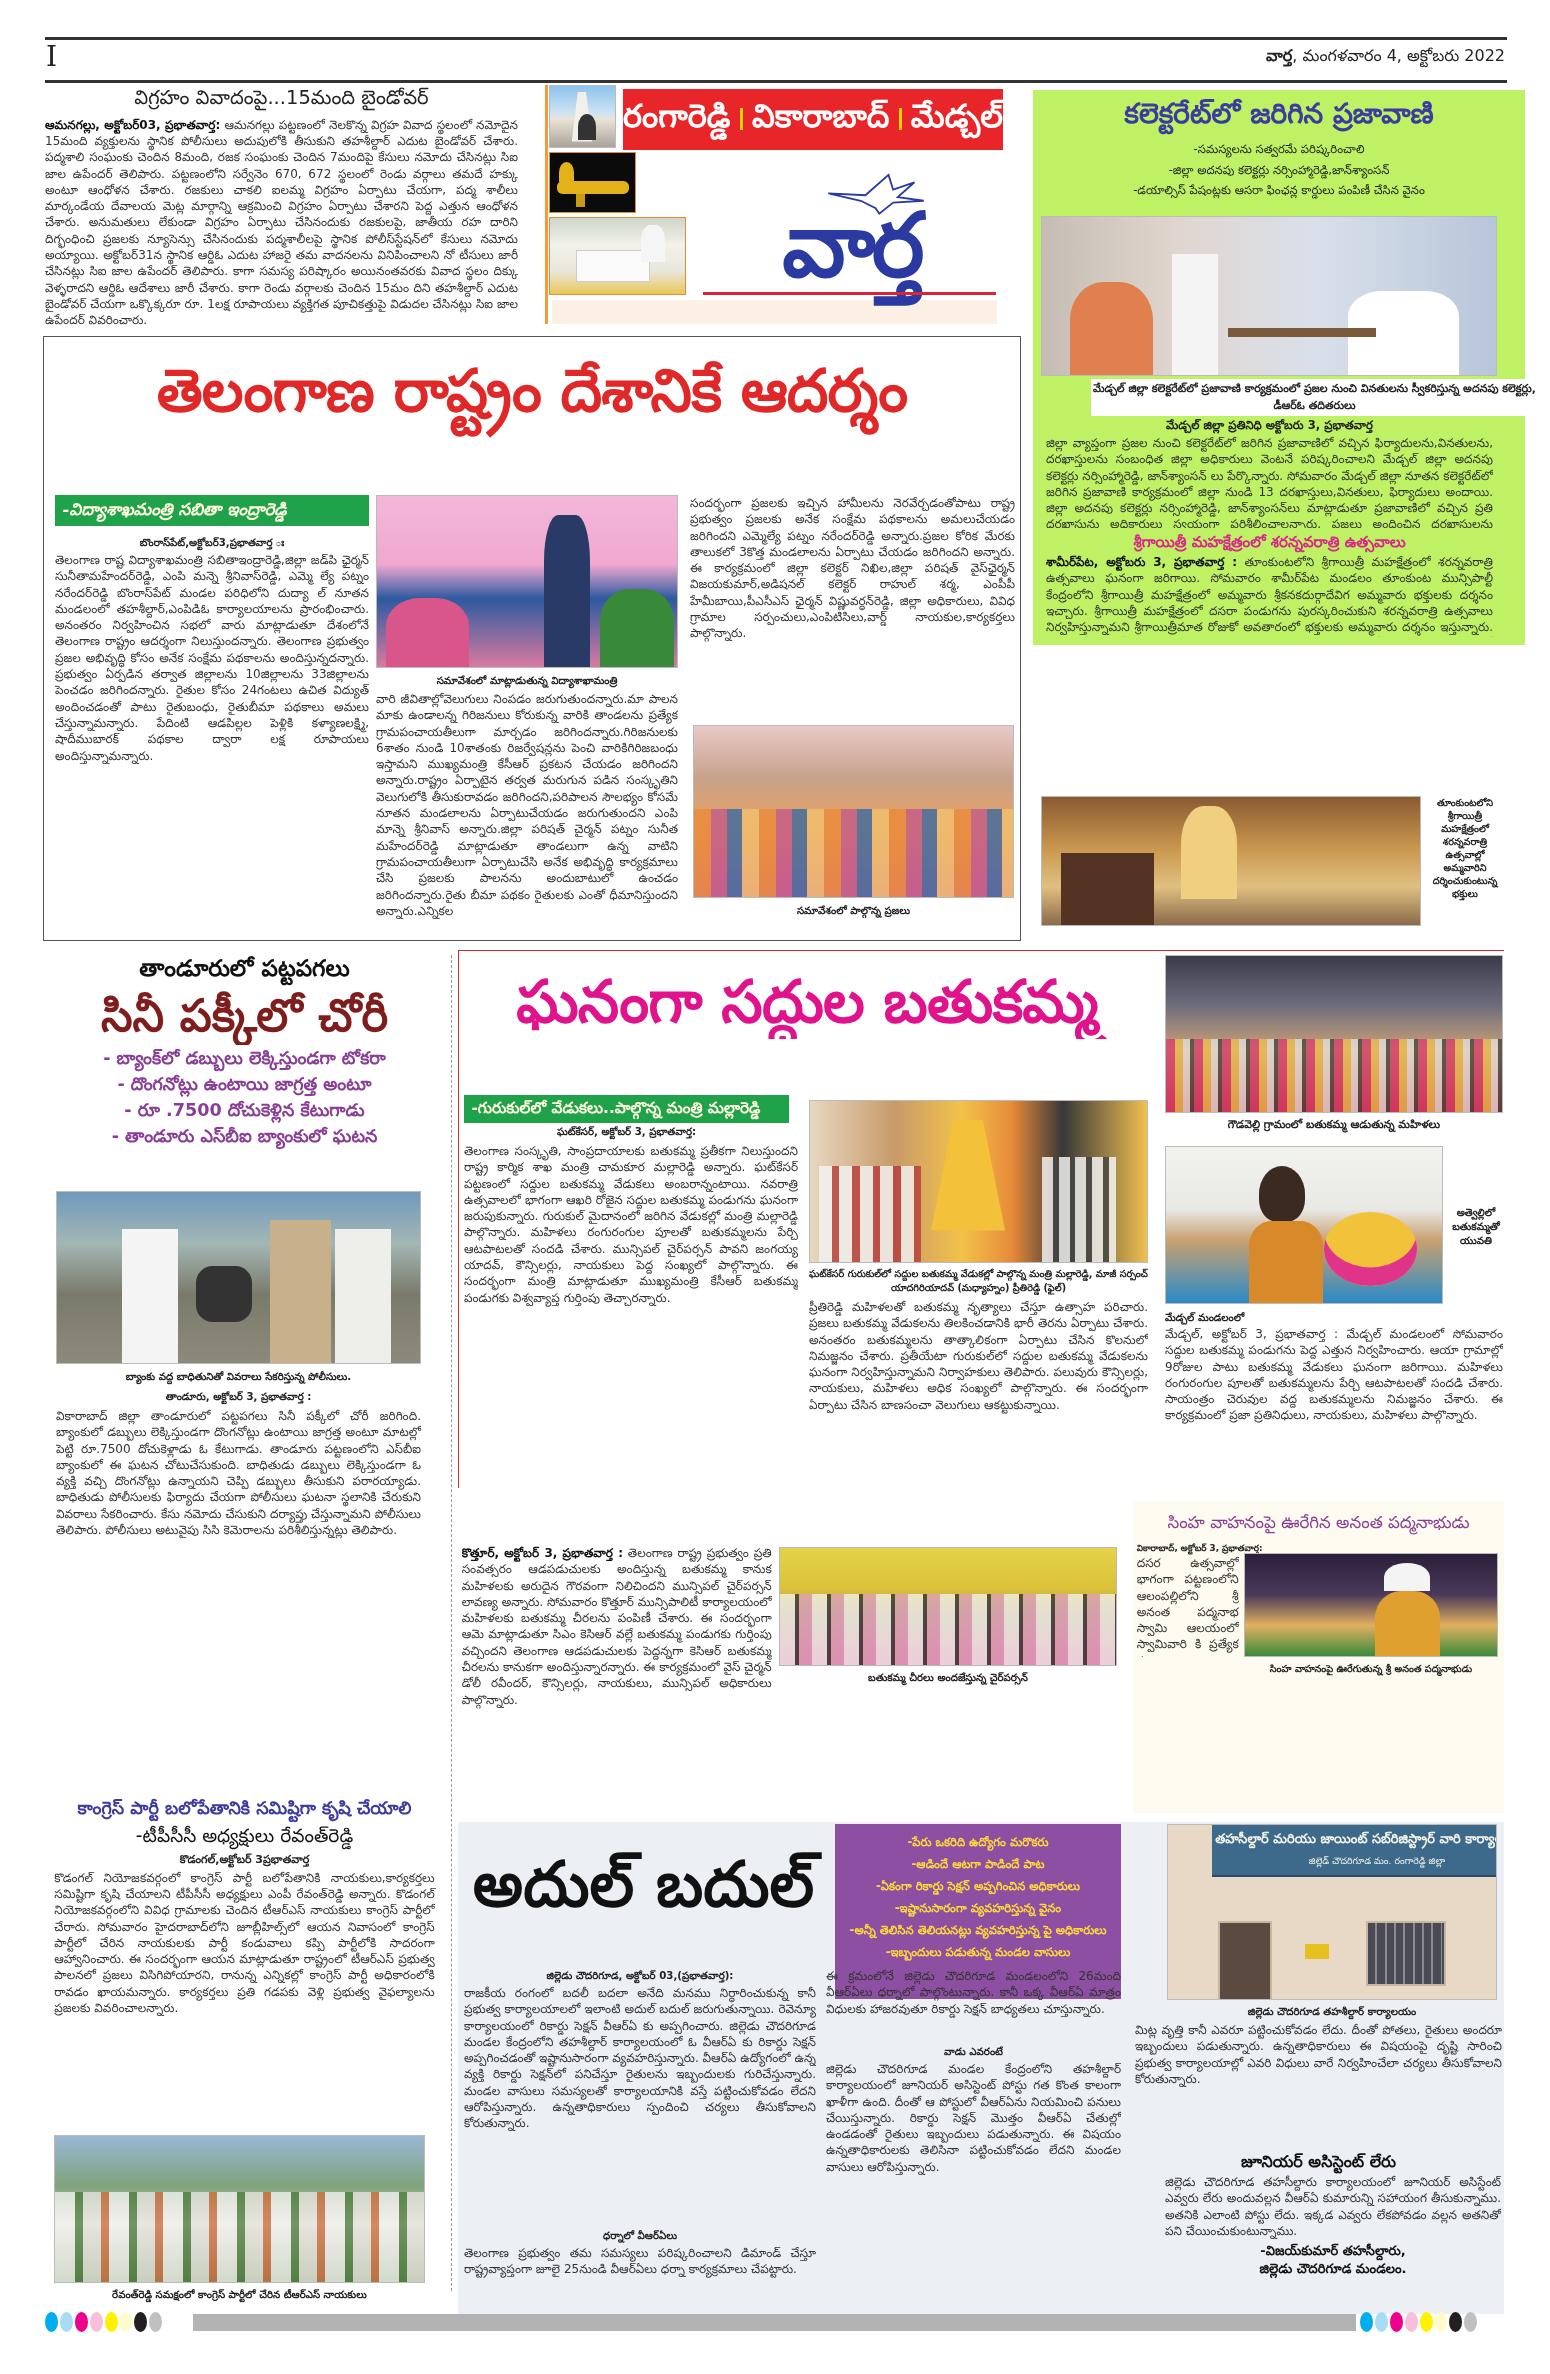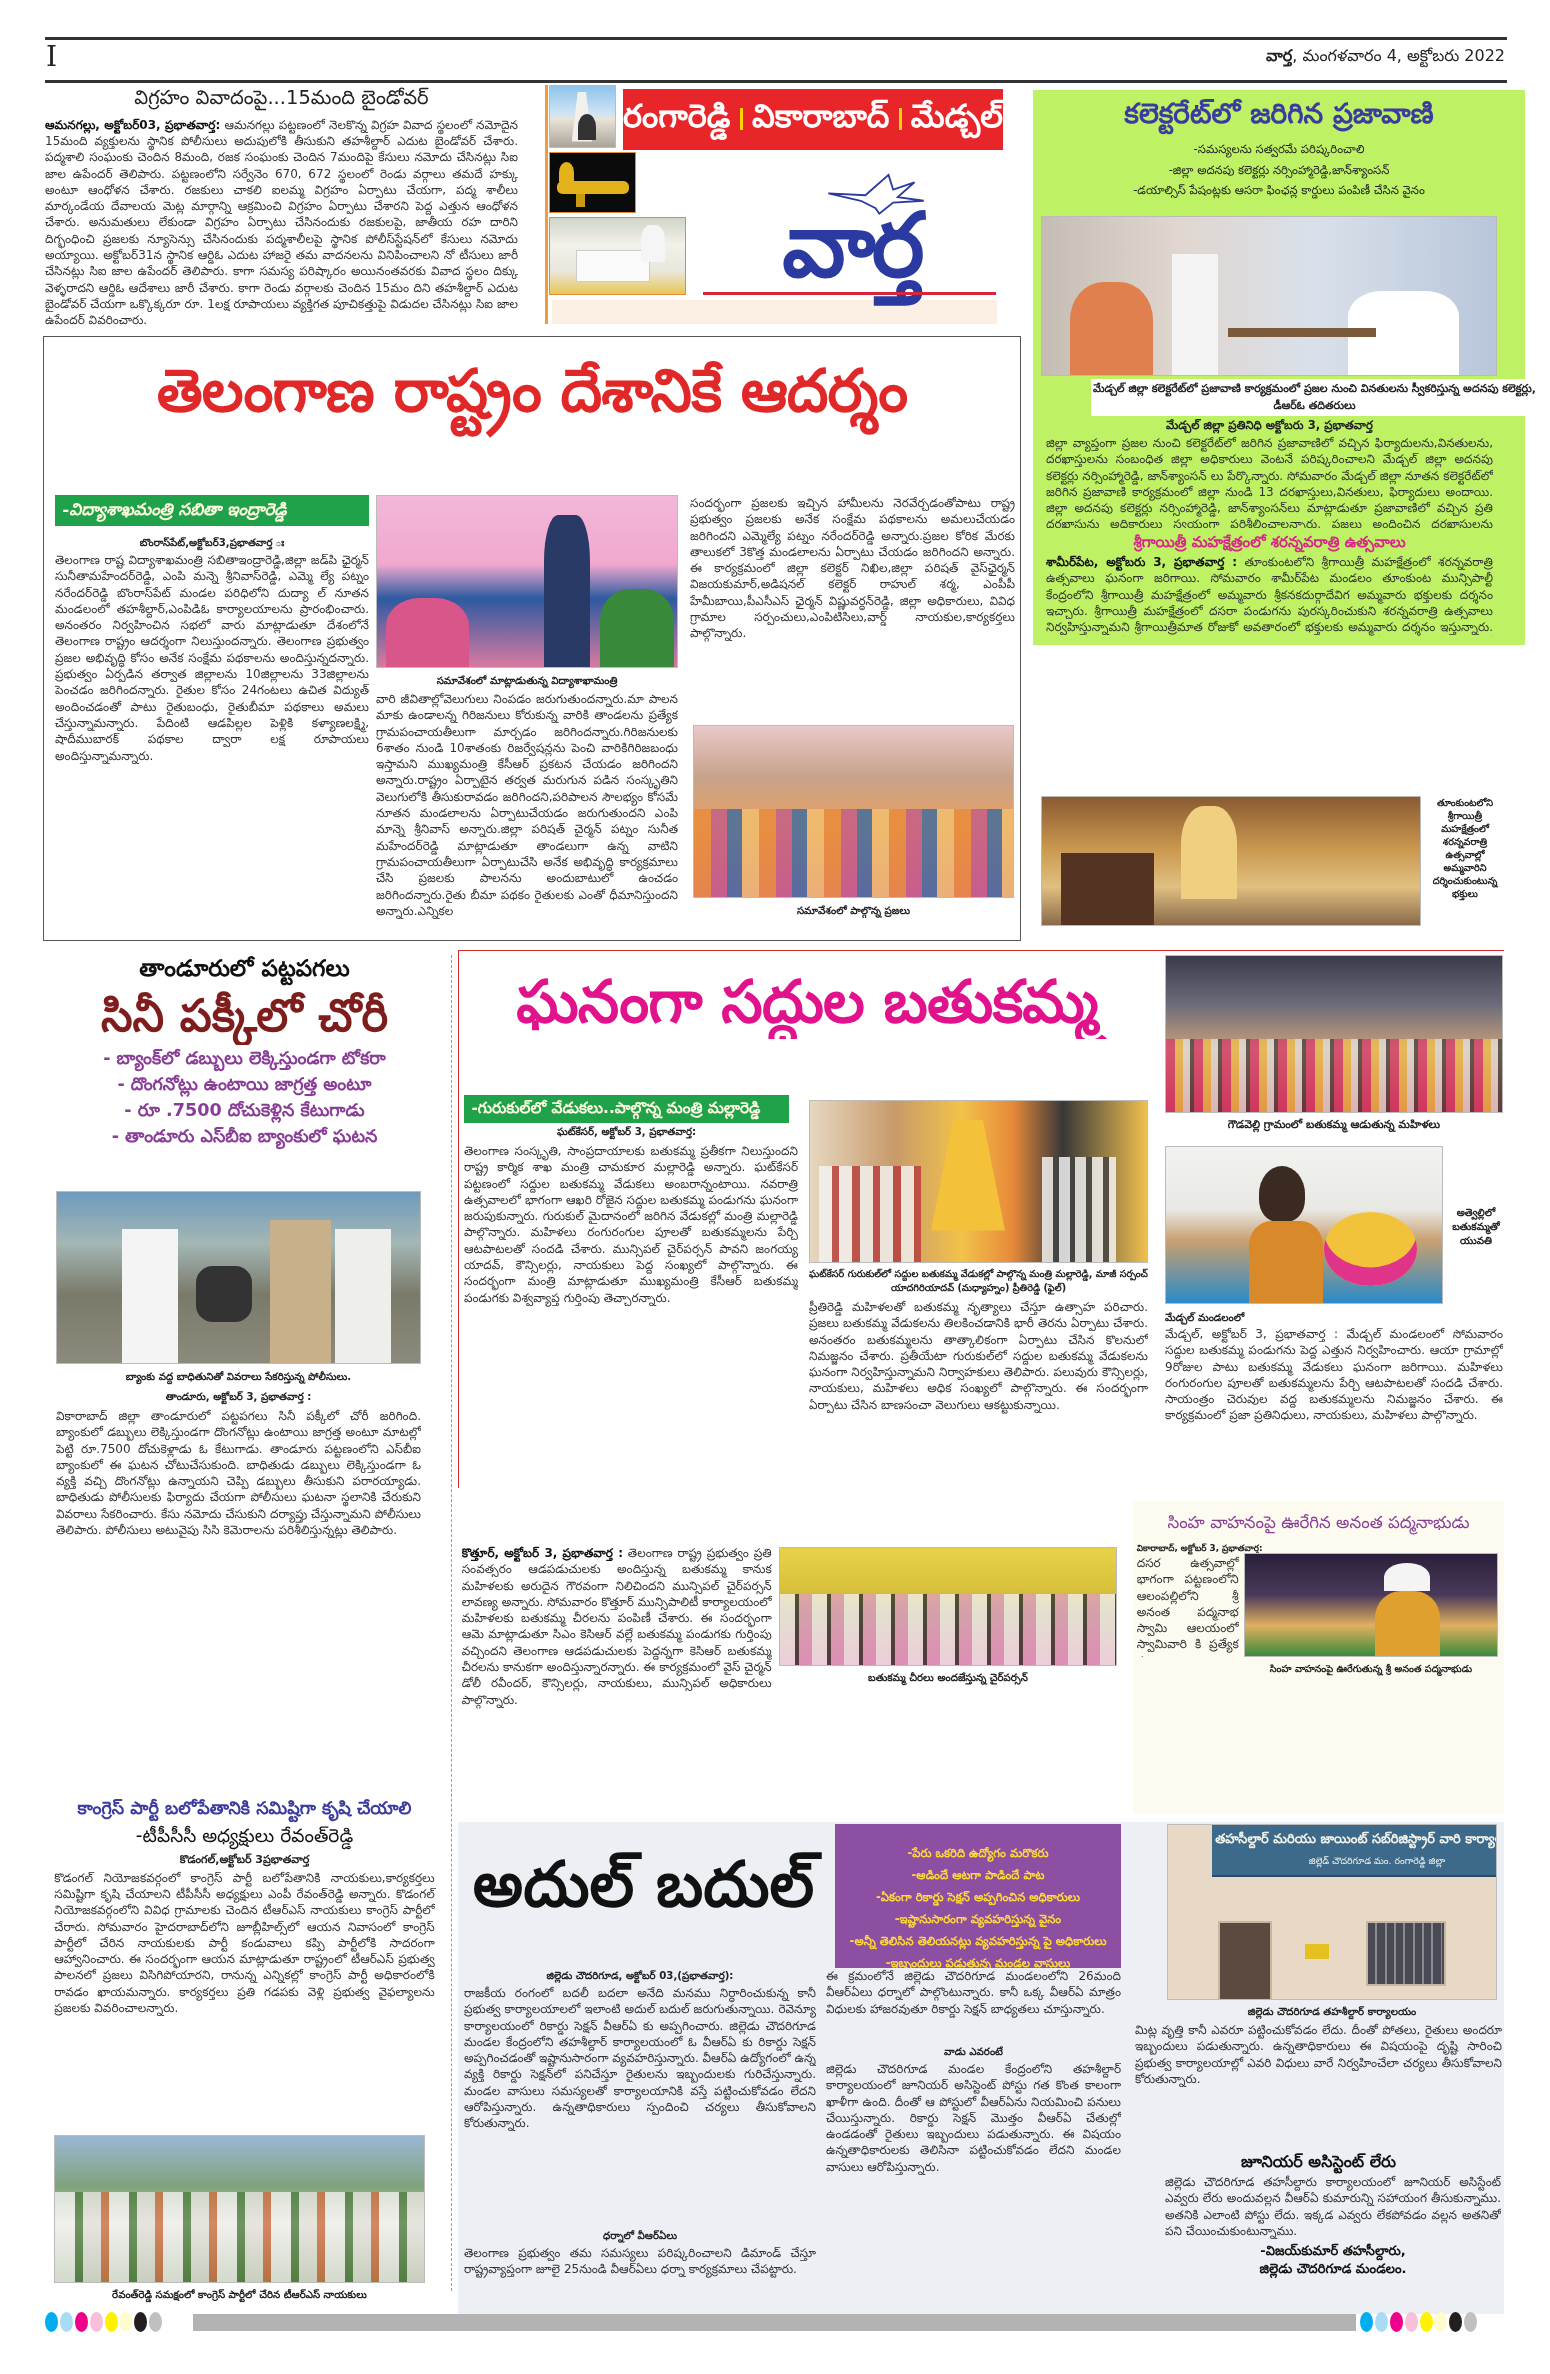--- a/index.html
+++ b/index.html
@@ -186,21 +186,21 @@
   <div class="photo" style="left:111px; top:52px; width:254px; height:104px; background:linear-gradient(180deg,#2a1f3a 0%,#4a3a5a 40%,#e0b060 70%,#3a8a3a 100%);">
     <div style="position:absolute;left:139px;top:9.3px;width:46px;height:28px;background:#f4f4f4;border-radius:50% 50% 0 0;"></div>
     <div style="position:absolute;left:130px;top:37px;width:65px;height:67px;background:#e0a030;border-radius:40% 40% 0 0;"></div>
   </div>
   <div class="caption" style="left:111px; top:160px; width:254px; font-size:9.7px;">సింహ వాహనంపై ఊరేగుతున్న శ్రీ అనంత పద్మనాభుడు</div>
   <div class="body-text abs" style="left:3.7px; top:178px; width:362px; height:130px;"></div>
 </div>
 
 <div class="abs" style="left:458px; top:1822px; width:1046px; height:492px; background:#eceff4;"></div>
 <div class="headline abs" style="left:458px; top:1846px; width:371px; font-size:63px; color:#111; line-height:78px;">అదుల్ బదుల్</div>
-<div class="abs" style="left:835px; top:1824px; width:286px; height:144px; background:#8d4fa2; color:#ffd93a; font-size:11.6px; font-weight:bold; text-align:center; line-height:22px; padding-top:18px; white-space:nowrap; overflow:hidden;">
+<div class="abs" style="left:835px; top:1824px; width:286px; height:175px; background:#8d4fa2; color:#ffd93a; font-size:11.6px; font-weight:bold; text-align:center; line-height:22px; padding-top:7px; white-space:nowrap; overflow:hidden;">
   <div>-పేరు ఒకరిది ఉద్యోగం మరొకరు</div>
   <div>-ఆడిందే ఆటగా పాడిందే పాట</div>
   <div>-ఏకంగా రికార్డు సెక్షన్ అప్పగించిన అధికారులు</div>
   <div>-ఇష్టానుసారంగా వ్యవహరిస్తున్న వైనం</div>
   <div>-అన్నీ తెలిసిన తెలియనట్లు వ్యవహరిస్తున్న పై అధికారులు</div>
   <div>-ఇబ్బందులు పడుతున్న మండల వాసులు</div>
 </div>
 <div class="caption" style="left:464px; top:1968px; width:352px; font-size:10.2px;">జిల్లెడు చౌదరిగూడ, అక్టోబర్ 03,(ప్రభాతవార్త):</div>
 <div class="body-text abs" style="left:464px; top:1985px; width:352px; height:241px;">రాజకీయ రంగంలో బదలీ బదలా అనేది మనము నిర్ధారించుకున్న కానీ ప్రభుత్వ కార్యాలయాలలో ఇలాంటి అదుల్ బదుల్ జరుగుతున్నాయి. రెవెన్యూ కార్యాలయంలో రికార్డు సెక్షన్ వీఆర్ఏ కు అప్పగించారు. జిల్లెడు చౌదరిగూడ మండల కేంద్రంలోని తహశీల్దార్ కార్యాలయంలో ఓ వీఆర్ఏ కు రికార్డు సెక్షన్ అప్పగించడంతో ఇష్టానుసారంగా వ్యవహరిస్తున్నారు. వీఆర్ఏ ఉద్యోగంలో ఉన్న వ్యక్తి రికార్డు సెక్షన్‌లో పనిచేస్తూ రైతులను ఇబ్బందులకు గురిచేస్తున్నారు. మండల వాసులు సమస్యలతో కార్యాలయానికి వస్తే పట్టించుకోవడం లేదని ఆరోపిస్తున్నారు. ఉన్నతాధికారులు స్పందించి చర్యలు తీసుకోవాలని కోరుతున్నారు.</div>
 <div class="caption" style="left:464px; top:2228px; width:352px; font-size:10.2px;">ధర్నాలో వీఆర్ఏలు</div>

